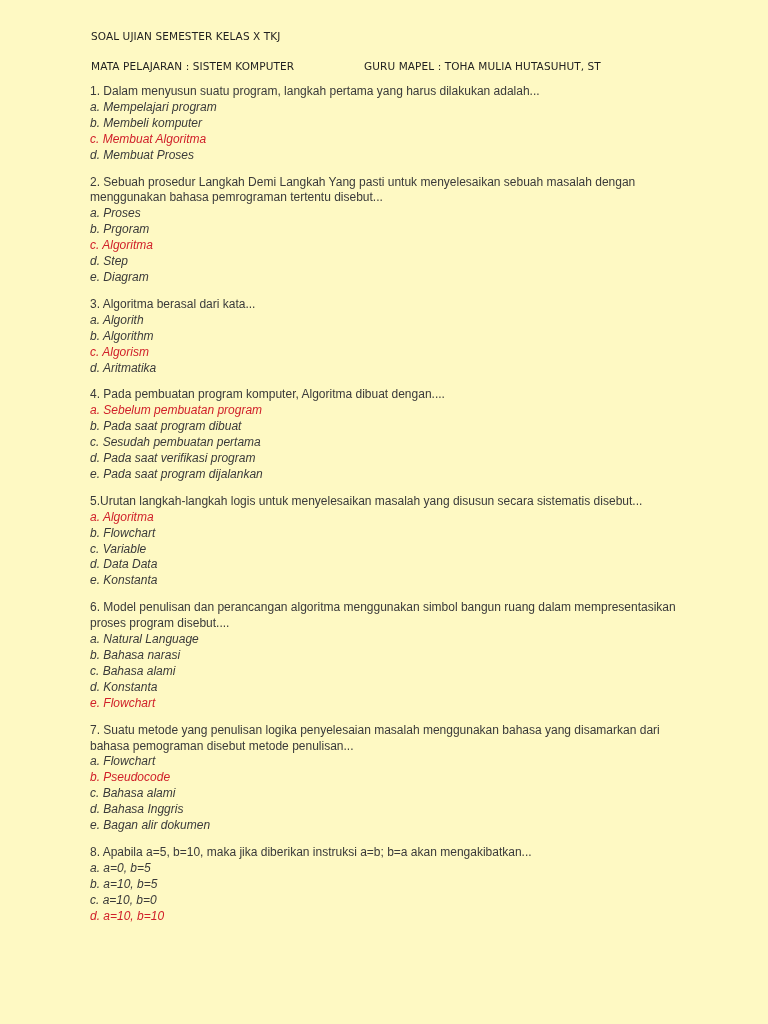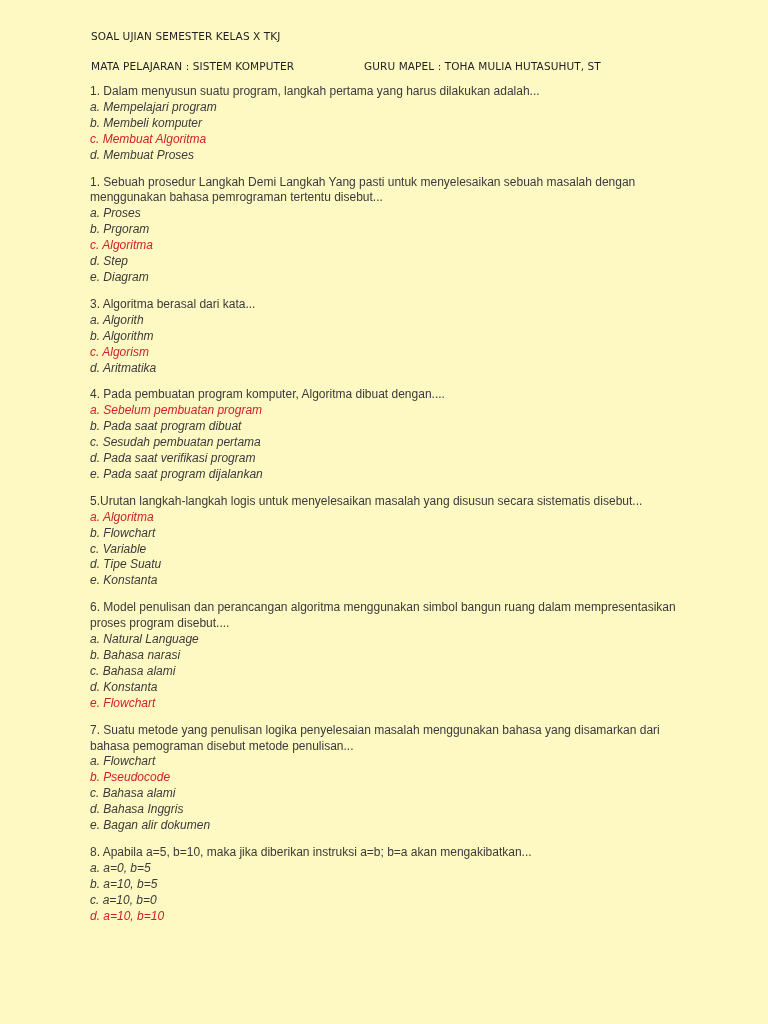--- a/index.html
+++ b/index.html
@@ -27,21 +27,21 @@
 
     <div class="question">
       <div class="q-text">1. Dalam menyusun suatu program, langkah pertama yang harus dilakukan adalah...</div>
       <span class="option">a. Mempelajari program</span>
       <span class="option">b. Membeli komputer</span>
       <span class="option correct">c. Membuat Algoritma</span>
       <span class="option">d. Membuat Proses</span>
     </div>
 
     <div class="question">
-      <div class="q-text">1. Sebuah prosedur Langkah Demi Langkah Yang pasti untuk menyelesaikan sebuah masalah dengan menggunakan bahasa pemrograman tertentu disebut...</div>
+      <div class="q-text">2. Sebuah prosedur Langkah Demi Langkah Yang pasti untuk menyelesaikan sebuah masalah dengan menggunakan bahasa pemrograman tertentu disebut...</div>
       <span class="option">a. Proses</span>
       <span class="option">b. Prgoram</span>
       <span class="option correct">c. Algoritma</span>
       <span class="option">d. Step</span>
       <span class="option">e. Diagram</span>
     </div>
 
     <div class="question">
       <div class="q-text">3. Algoritma berasal dari kata...</div>
       <span class="option">a. Algorith</span>
@@ -57,21 +57,21 @@
       <span class="option">c. Sesudah pembuatan pertama</span>
       <span class="option">d. Pada saat verifikasi program</span>
       <span class="option">e. Pada saat program dijalankan</span>
     </div>
 
     <div class="question">
       <div class="q-text">5.Urutan langkah-langkah logis untuk menyelesaikan masalah yang disusun secara sistematis disebut...</div>
       <span class="option correct">a. Algoritma</span>
       <span class="option">b. Flowchart</span>
       <span class="option">c. Variable</span>
-      <span class="option">d. Tipe Suatu</span>
+      <span class="option">d. Data Data</span>
       <span class="option">e. Konstanta</span>
     </div>
 
     <div class="question">
       <div class="q-text">6. Model penulisan dan perancangan algoritma menggunakan simbol bangun ruang dalam mempresentasikan proses program disebut....</div>
       <span class="option">a. Natural Language</span>
       <span class="option">b. Bahasa narasi</span>
       <span class="option">c. Bahasa alami</span>
       <span class="option">d. Konstanta</span>
       <span class="option correct">e. Flowchart</span>

